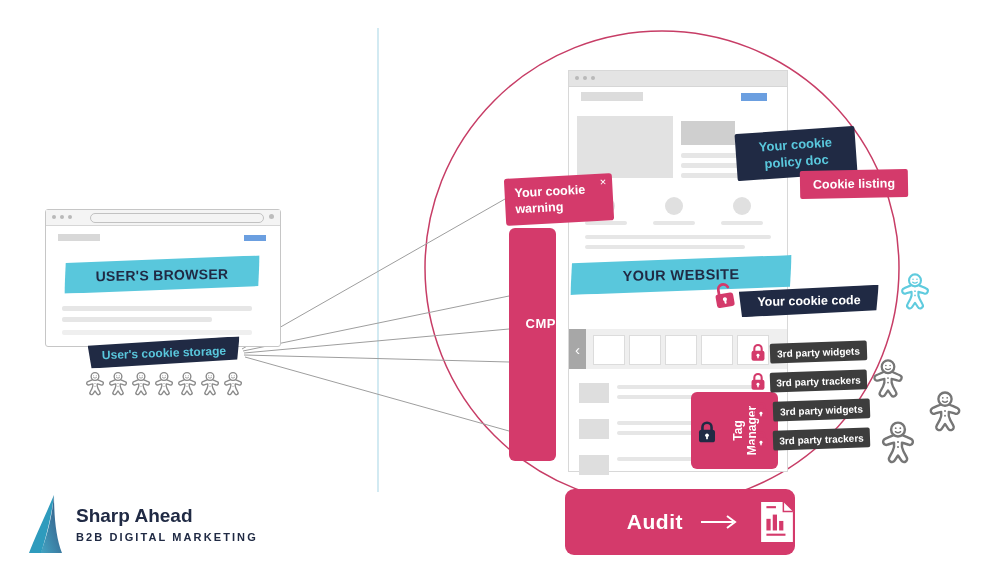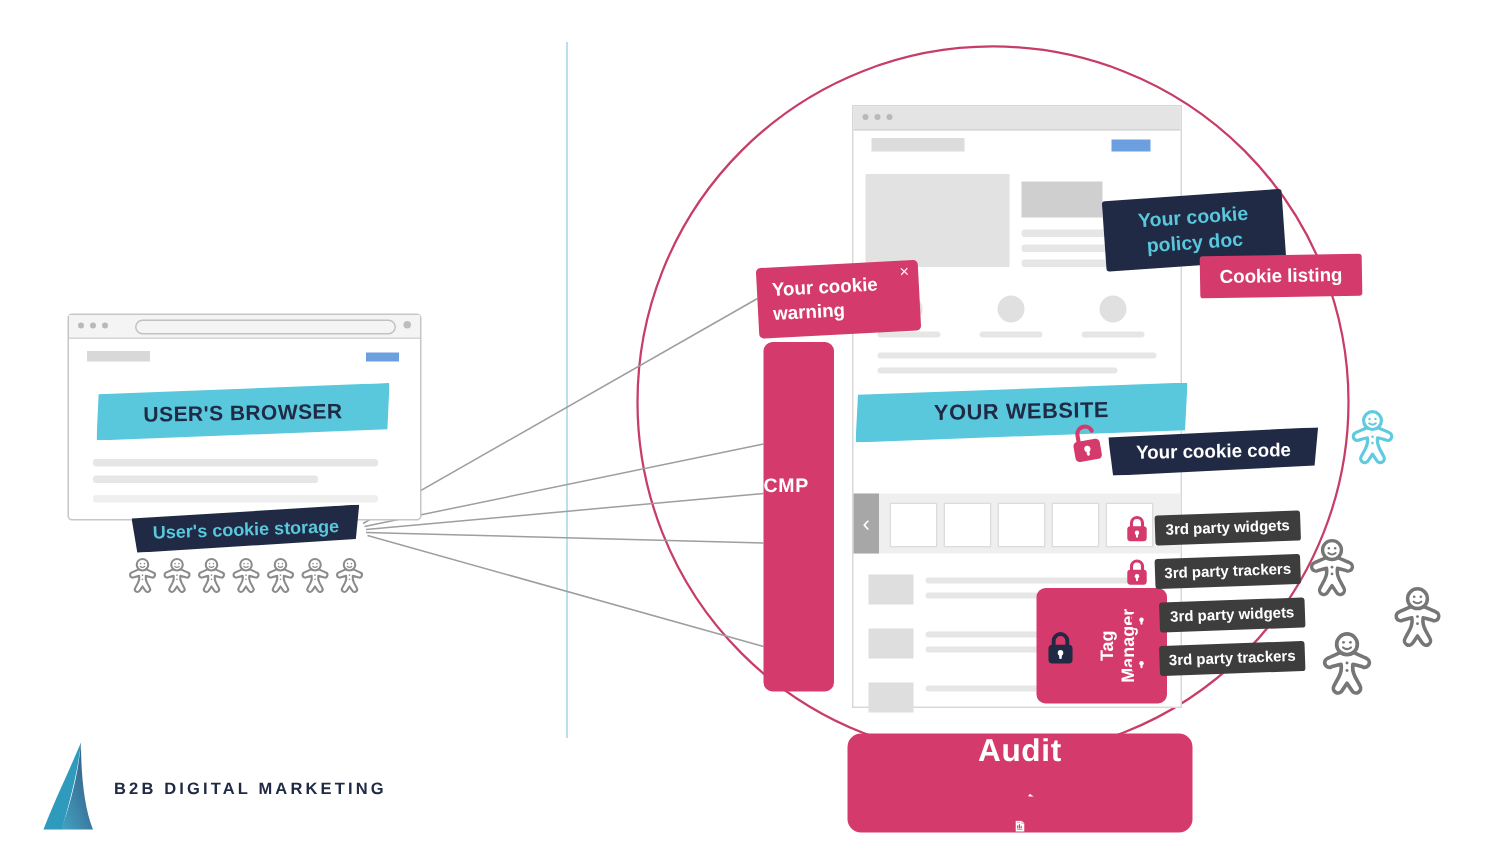--- a/index.html
+++ b/index.html
@@ -26,36 +26,36 @@
     color:#202a44;font-weight:bold;clip-path:polygon(1% 12%,100% 0%,99% 88%,0% 100%);transform:rotate(-1deg);}
   .banner-navy{position:absolute;z-index:4;background:#202a44;display:flex;align-items:center;justify-content:center;
     font-weight:bold;clip-path:polygon(0 15%,100% 0,98% 85%,2% 100%);}
 
   
   .pink{background:#d43a6b;color:#fff;font-weight:bold;}
   .cookie-warning{position:absolute;left:505px;top:176px;width:108px;height:47px;z-index:5;border-radius:3px;
     transform:rotate(-3deg);padding:7px 10px;box-sizing:border-box;font-size:12.5px;line-height:1.3;}
   .cookie-warning .x{position:absolute;top:1px;right:6px;font-size:11px;font-weight:normal;cursor:default;}
   .cmp-bar{position:absolute;left:509px;top:228px;width:47px;height:233px;z-index:5;border-radius:6px;}
-  .cmp-bar span{position:absolute;left:0;top:88px;width:100%;text-align:left;font-size:13px;letter-spacing:.5px;}
+  .cmp-bar span{position:absolute;left:0;top:88px;width:100%;text-align:right;font-size:13px;letter-spacing:.5px;}
   .policy-doc{left:736px;top:130px;width:120px;height:47px;z-index:5;transform:rotate(-4deg);border-radius:2px;
     color:#59c7dc;font-size:13px;text-align:center;line-height:1.25;clip-path:none;}
   .policy-doc span{width:94px;display:block;}
   .cookie-listing{position:absolute;left:800px;top:170px;width:108px;height:28px;z-index:5;border-radius:2px;
     transform:rotate(-1deg);display:flex;align-items:center;justify-content:center;font-size:12.5px;}
   .cookie-code{left:739px;top:286px;width:140px;height:30px;z-index:5;color:#fff;font-size:12.5px;transform:rotate(-1deg);}
   .tp-label{position:absolute;left:770px;width:97px;height:20px;z-index:6;background:#3d3d3d;color:#fff;border-radius:2px;
     display:flex;align-items:center;justify-content:center;font-size:10px;font-weight:bold;transform:rotate(-2deg);}
   .tp-lock{position:absolute;left:749px;width:18px;height:21px;z-index:7;color:#d43a6b;}
   .tag-box{position:absolute;left:691px;top:392px;width:87px;height:77px;z-index:5;border-radius:6px;}
   .tag-rot{position:absolute;left:16px;top:0;width:77px;height:77px;display:flex;align-items:center;justify-content:center;
     transform:rotate(-90deg);}
   .tag-rot span{display:block;width:58px;text-align:center;font-size:12px;line-height:1.15;color:#fff;font-weight:bold;}
   .audit-box{position:absolute;left:565px;top:489px;width:230px;height:66px;z-index:5;border-radius:9px;
-    display:flex;align-items:center;justify-content:space-between;gap:16px;flex-direction:column;}
+    display:flex;align-items:center;justify-content:flex-end;gap:16px;}
   .audit-box .audit-label{font-size:21px;letter-spacing:.5px;}
 
   
   .ginger-row{position:absolute;left:84px;top:371px;display:flex;gap:1px;z-index:4;color:#8b8b8b;}
   .ginger{color:#8b8b8b;}
   .ginger-cyan{color:#5fcbde;}
   .ginger-abs{position:absolute;z-index:4;}
 
   
   .brand{position:absolute;left:26px;top:492px;z-index:5;display:flex;align-items:center;gap:10px;}
@@ -298,17 +298,18 @@
       <defs>
         <linearGradient id="lg" x1="0" y1="1" x2="1" y2="0">
           <stop offset="0" stop-color="#2e9bbd"></stop>
             <stop offset="1" stop-color="#1d3c6e"></stop>
         </linearGradient>
       </defs>
       <path d="M28 3 C20 22 9 45 3 61 L15 61 C20 45 26 22 28 3 Z" fill="#2e9bbd"></path>
       <path d="M28 3 C28 24 30 46 36 61 L14.5 61 C21 45 26.5 22 28 3 Z" fill="url(#lg)" opacity="0.9"></path>
     </svg>
     <div class="brand-text">
+      <div class="name">Sharp Ahead</div>
       <div class="tagline">B2B DIGITAL MARKETING</div>
     </div>
   </div>
 
 </div>
 
 </body></html>

